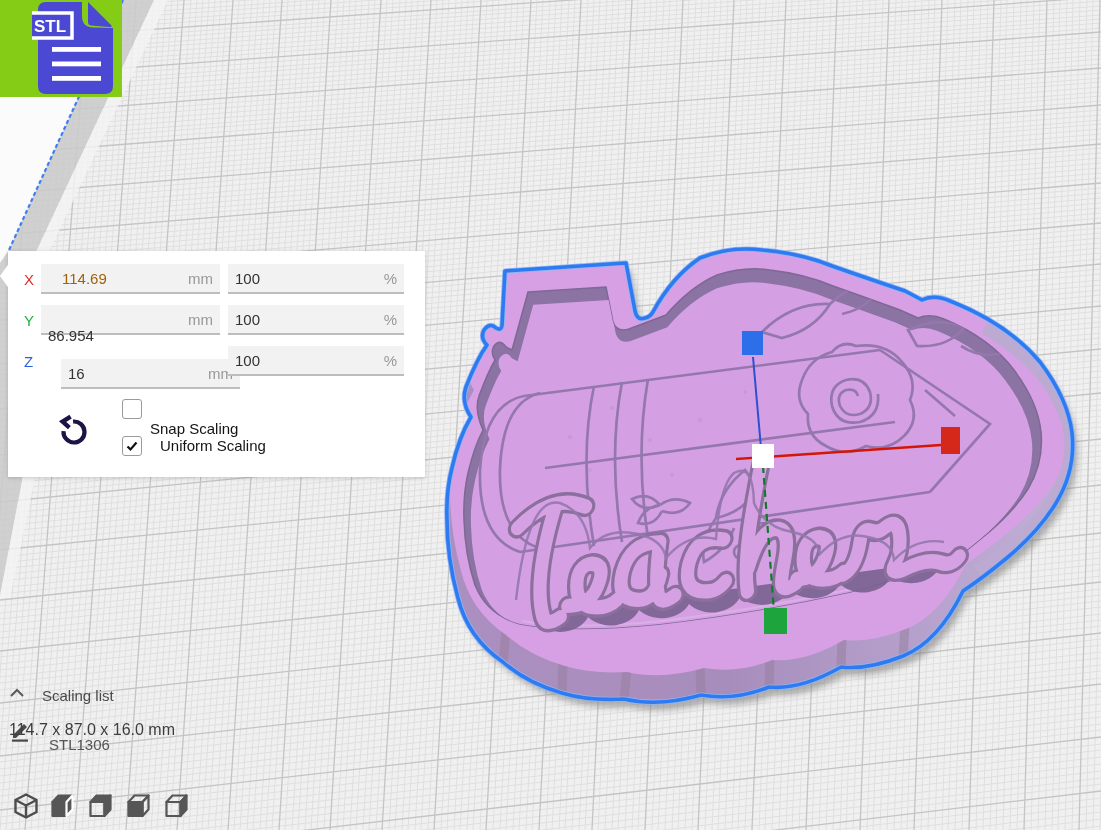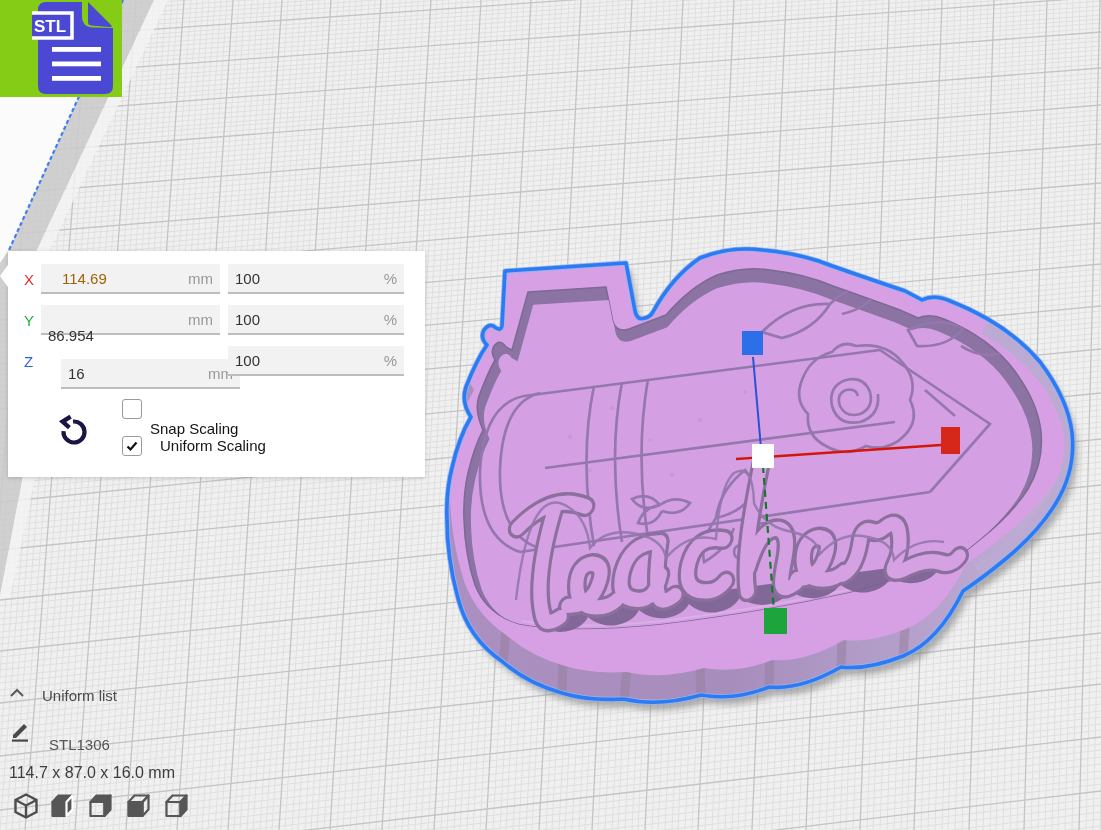--- a/index.html
+++ b/index.html
@@ -145,27 +145,27 @@
 <div style="position:absolute;left:122px;top:436px;width:18px;height:18px;background:#fff;border:1.5px solid #9a9a9a;border-radius:3px;">
  <svg width="18" height="18" viewBox="0 0 18 18">
       <path d="M4.5,9.5 L7.5,12.5 L13.5,5.5" fill="none" stroke="#111" stroke-width="2.2"></path>
     </svg>
 </div>
 <div style="position:absolute;left:160px;top:437px;font:15px 'Liberation Sans',sans-serif;color:#141414;">Uniform Scaling</div>
 
 <svg width="20" height="14" viewBox="0 0 20 14" style="position:absolute;left:9px;top:686px;">
  <path d="M2,10 L8,4 L14,10" fill="none" stroke="#5a5a5a" stroke-width="2"></path>
 </svg>
-<div style="position:absolute;left:42px;top:687px;font:15px 'Liberation Sans',sans-serif;color:#4a4a4a;">Uniform list</div>
+<div style="position:absolute;left:42px;top:687px;font:15px 'Liberation Sans',sans-serif;color:#4a4a4a;">Scaling list</div>
 <svg width="24" height="22" viewBox="0 0 24 22" style="position:absolute;left:10px;top:721px;">
  <path d="M3,14 L14,3 L17,6 L6,17 Z M3,14 L3,17 L6,17 Z" fill="#4a4a4a"></path>
  <rect x="2" y="18.5" width="16" height="2.2" fill="#4a4a4a"></rect>
 </svg>
 <div style="position:absolute;left:49px;top:724px;font:15px 'Liberation Sans',sans-serif;color:#555;margin-top:12px;">STL1306</div>
-<div style="position:absolute;left:9px;top:764px;font:16px 'Liberation Sans',sans-serif;color:#3d3d3d;">114.7 x 87.0 x 16.0 mm</div>
+<div style="position:absolute;left:9px;top:721px;font:16px 'Liberation Sans',sans-serif;color:#3d3d3d;">114.7 x 87.0 x 16.0 mm</div>
 
 <svg width="26" height="27" viewBox="0 0 26 27" style="position:absolute;left:13px;top:793px;">
     <polygon points="13,1.5 23.5,7 23.5,19 13,24.5 2.5,19 2.5,7" fill="none" stroke="#4d4d4d" stroke-width="2.4"></polygon>
     <path d="M2.5,7 L13,12.5 L23.5,7 M13,12.5 L13,24.5" fill="none" stroke="#4d4d4d" stroke-width="2.4"></path>
   </svg>
 <svg width="26" height="27" viewBox="0 0 26 27" style="position:absolute;left:51px;top:794px;">
     <polygon points="1.5,8 15.5,8 15.5,22 1.5,22" fill="#565656" stroke="#565656" stroke-width="2.2" stroke-linejoin="round"></polygon>
     <polygon points="1.5,8 7.5,1.5 21.5,1.5 15.5,8" fill="#565656" stroke="#565656" stroke-width="2.2" stroke-linejoin="round"></polygon>
     <polygon points="15.5,8 21.5,1.5 21.5,15.5 15.5,22" fill="#565656" stroke="#ffffff" stroke-width="2.2" stroke-linejoin="round"></polygon>
   </svg>

